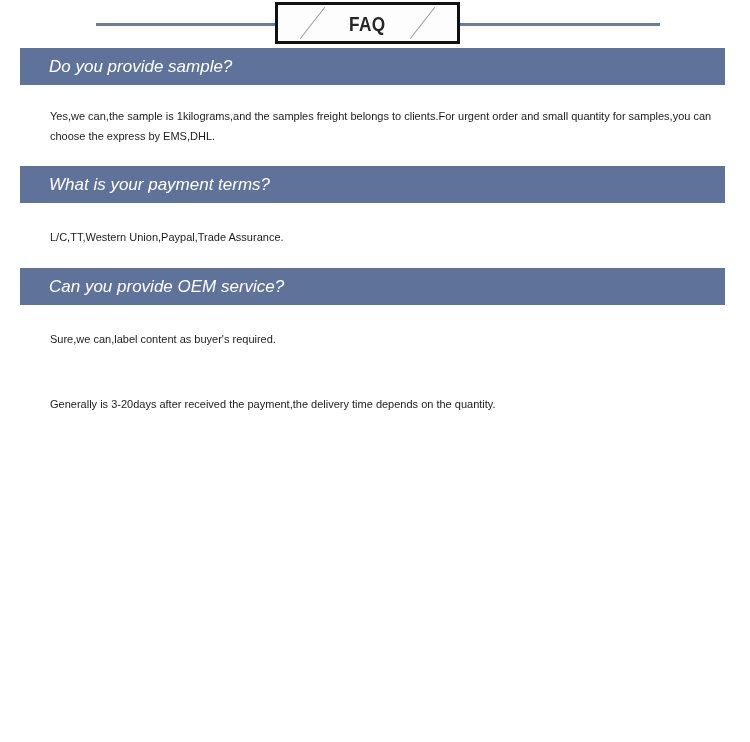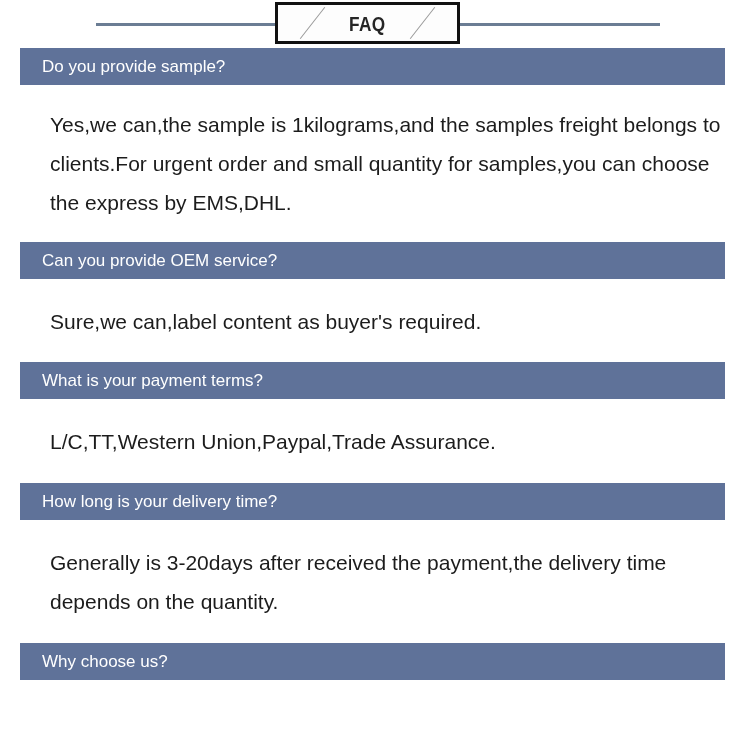--- a/index.html
+++ b/index.html
@@ -80,34 +80,35 @@
   .faq-item {
     margin: 0;
     padding: 0;
   }
   .question-bar {
     margin: 0 25px 0 20px;
     height: 37px;
     background: #5f7299;
     display: flex;
     align-items: center;
-    padding-left: 22px;
+    padding-left: 29px;
+    font-style: italic;
   }
   .question-text {
     color: #ffffff;
     font-size: 17px;
     font-weight: normal;
     font-family: "Liberation Sans", sans-serif;
     line-height: 1;
   }
   .answer {
     margin: 0 22px 0 20px;
     padding: 21px 0 19px 30px;
     color: #1c1c1c;
-    font-size: 21px;
+    font-size: 11px;
     line-height: 1.85;
     font-family: "Liberation Sans", sans-serif;
   }
   .answer p {
     margin: 0;
   }
   .answer-tight { padding-top: 24px; padding-bottom: 21px; }
 </style>
 </head>
 <body>
@@ -130,47 +131,41 @@
       <div class="question-bar">
         <span class="question-text">Do you provide sample?</span>
       </div>
       <div class="answer">
         <p>Yes,we can,the sample is 1kilograms,and the samples freight belongs to clients.For urgent order and small quantity for samples,you can choose the express by EMS,DHL.</p>
       </div>
     </li>
 
     <li class="faq-item">
       <div class="question-bar">
-        <span class="question-text">Can you provide OEM service?</span>
-      </div>
-      <div class="answer answer-tight">
-        <p>Sure,we can,label content as buyer's required.</p>
-      </div>
-    </li>
-
-    <li class="faq-item">
-      <div class="question-bar">
         <span class="question-text">What is your payment terms?</span>
       </div>
       <div class="answer answer-tight">
         <p>L/C,TT,Western Union,Paypal,Trade Assurance.</p>
       </div>
     </li>
 
     <li class="faq-item">
       <div class="question-bar">
-        <span class="question-text">How long is your delivery time?</span>
+        <span class="question-text">Can you provide OEM service?</span>
       </div>
+      <div class="answer answer-tight">
+        <p>Sure,we can,label content as buyer's required.</p>
+      </div>
+    </li>
+
+    <li class="faq-item">
       <div class="answer answer-tight">
         <p>Generally is 3-20days after received the payment,the delivery time depends on the quantity.</p>
       </div>
     </li>
 
     <li class="faq-item">
-      <div class="question-bar">
-        <span class="question-text">Why choose us?</span>
-      </div>
       <div class="answer answer-tight">
       </div>
     </li>
 
   </ul>
 </div>
 
 </body></html>

